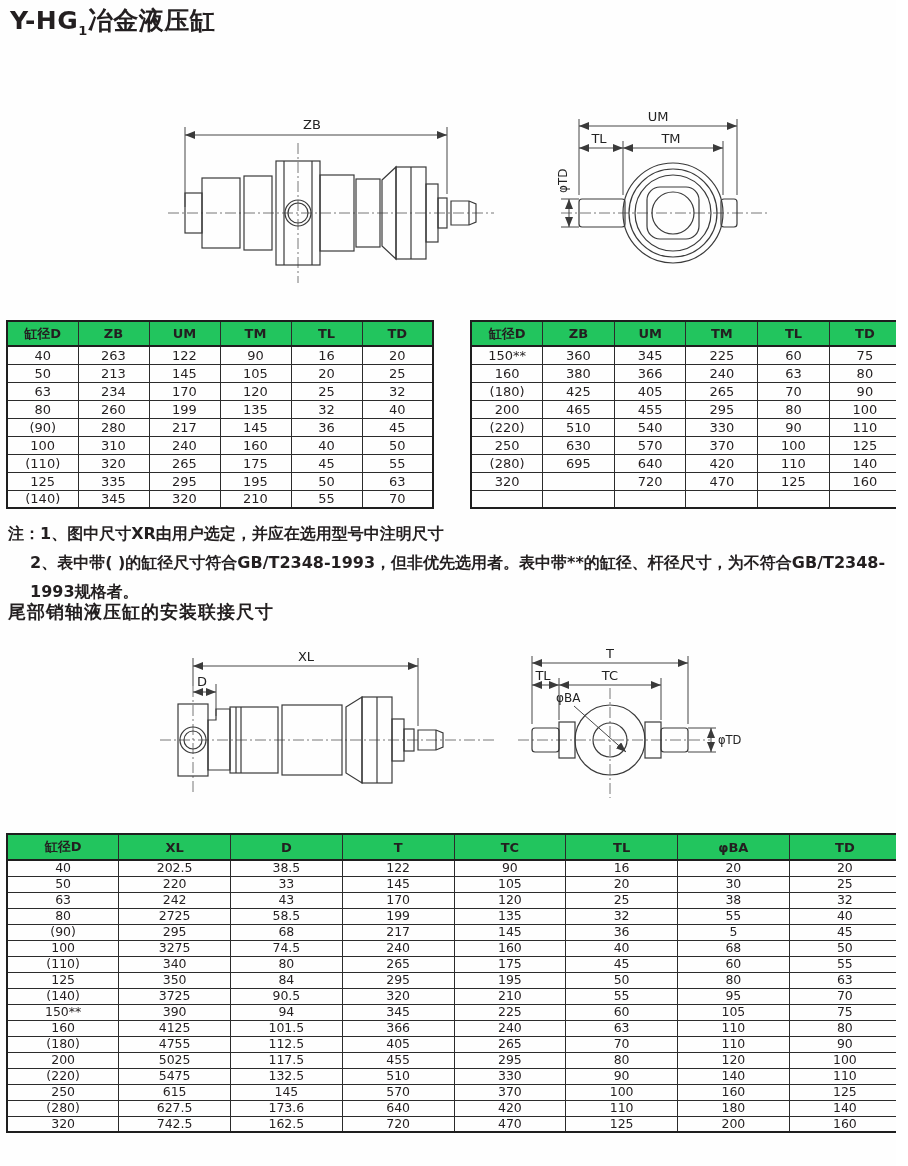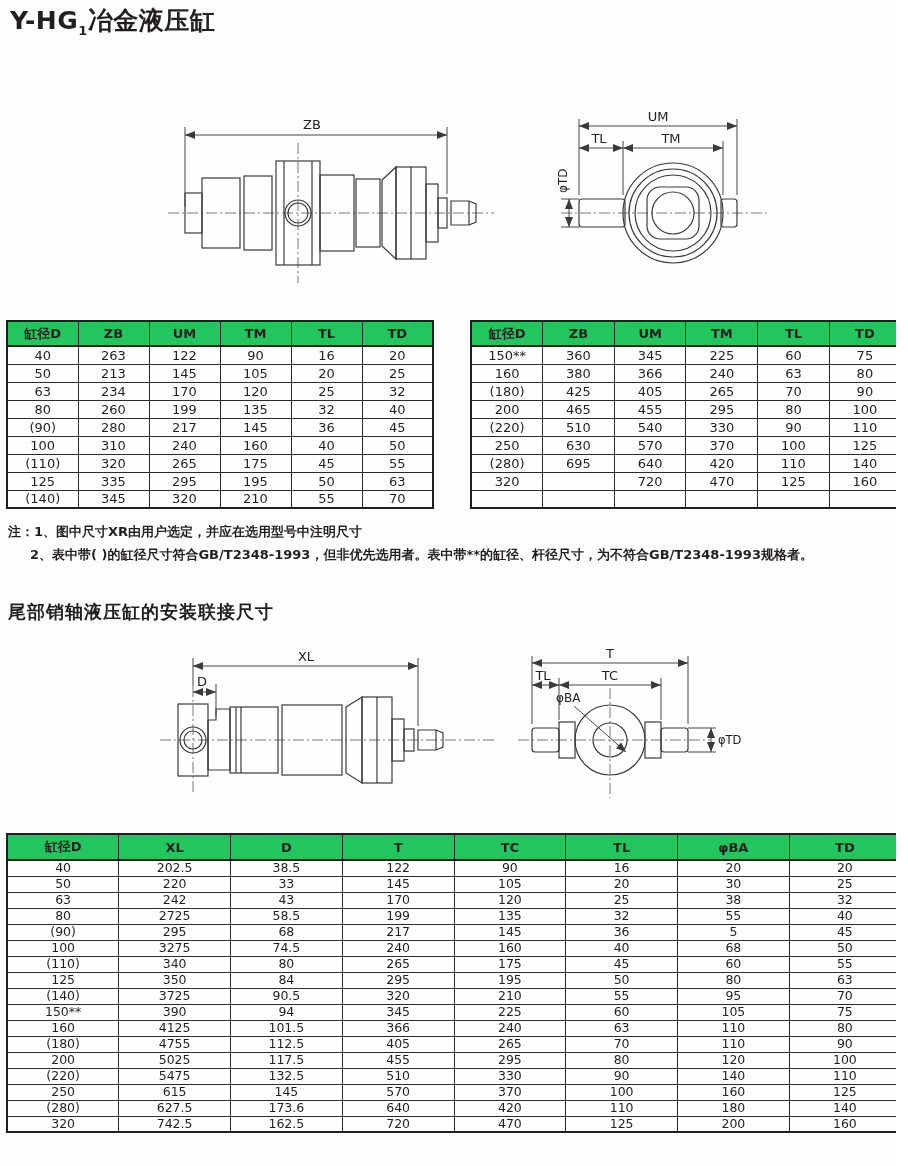--- a/index.html
+++ b/index.html
@@ -18,21 +18,21 @@
   table.dim th {
     background:#22c55e; border:1px solid #2b2b2b; border-bottom:2px solid #1e1e1e;
     font-size:13px; font-weight:bold; height:25px; padding:0; text-align:center;
   }
   table.dim td {
     border:1px solid #2b2b2b; font-size:13px; height:18px; padding:0; text-align:center;
     line-height:1;
   }
   table.big td { height:16px; font-size:12.5px; }
   table.big th { height:26px; }
-  .notes { font-size:13px; font-weight:bold; line-height:1.8; }
+  .notes { font-size:16px; font-weight:bold; line-height:1.8; }
   .notes .indent { margin-left:22px; }
   svg text { font-family:"DejaVu Sans","Liberation Sans",sans-serif; fill:#222; }
 </style>
 </head>
 <body>
 
 <div class="page">
 
   <h1 class="abs title" style="left:10px; top:4px;"><span>Y-HG</span><sub>1</sub><span>冶金液压缸</span></h1>
 

